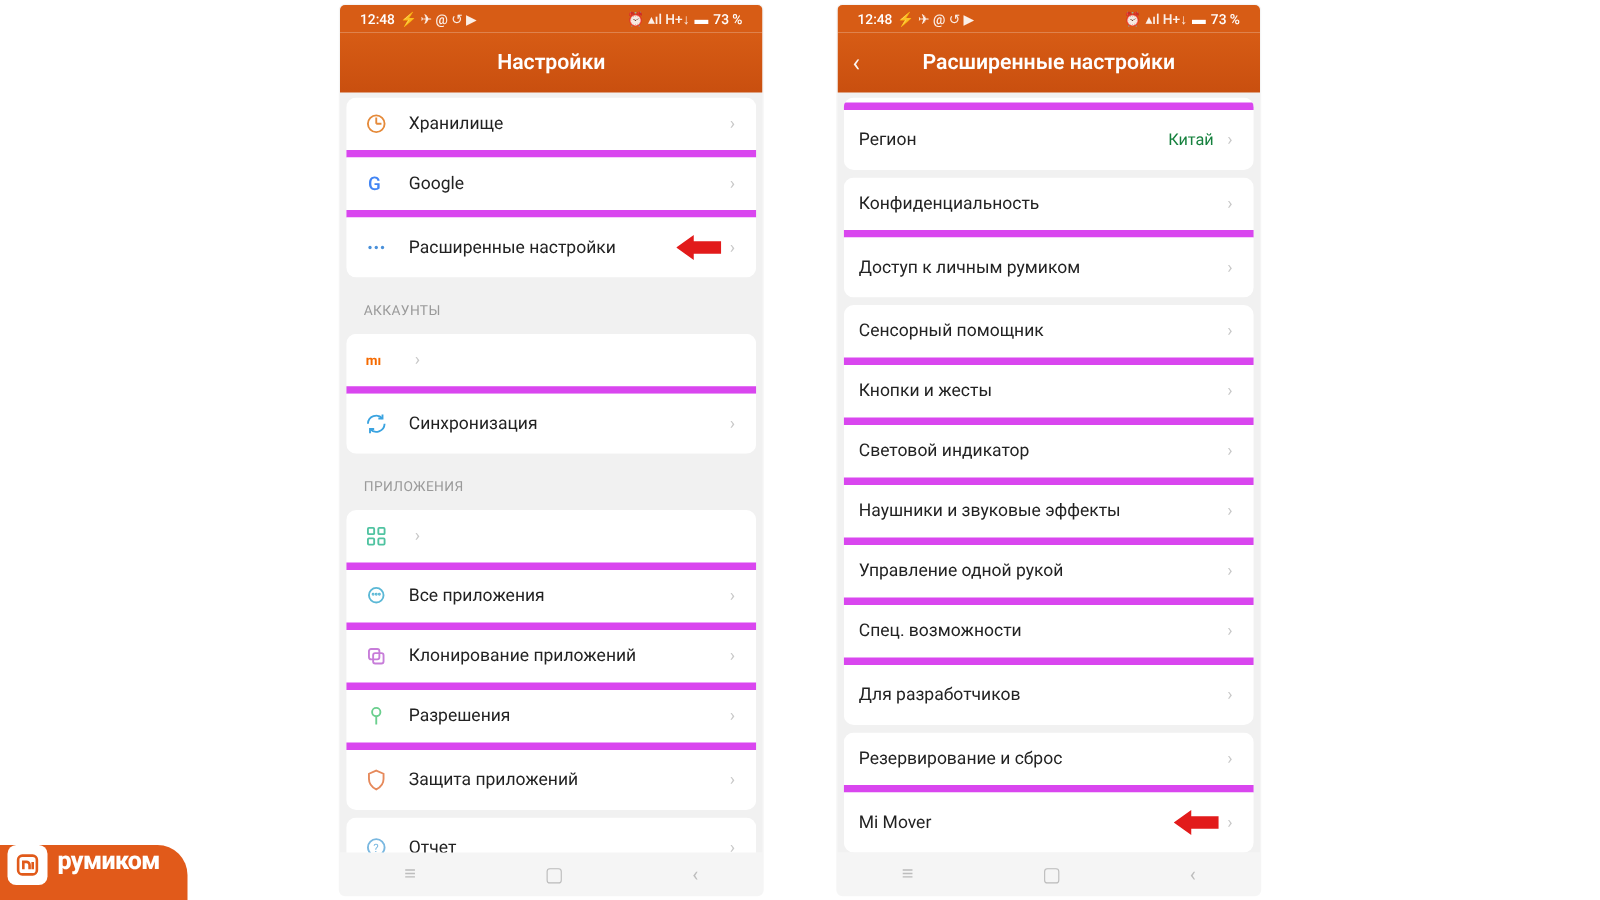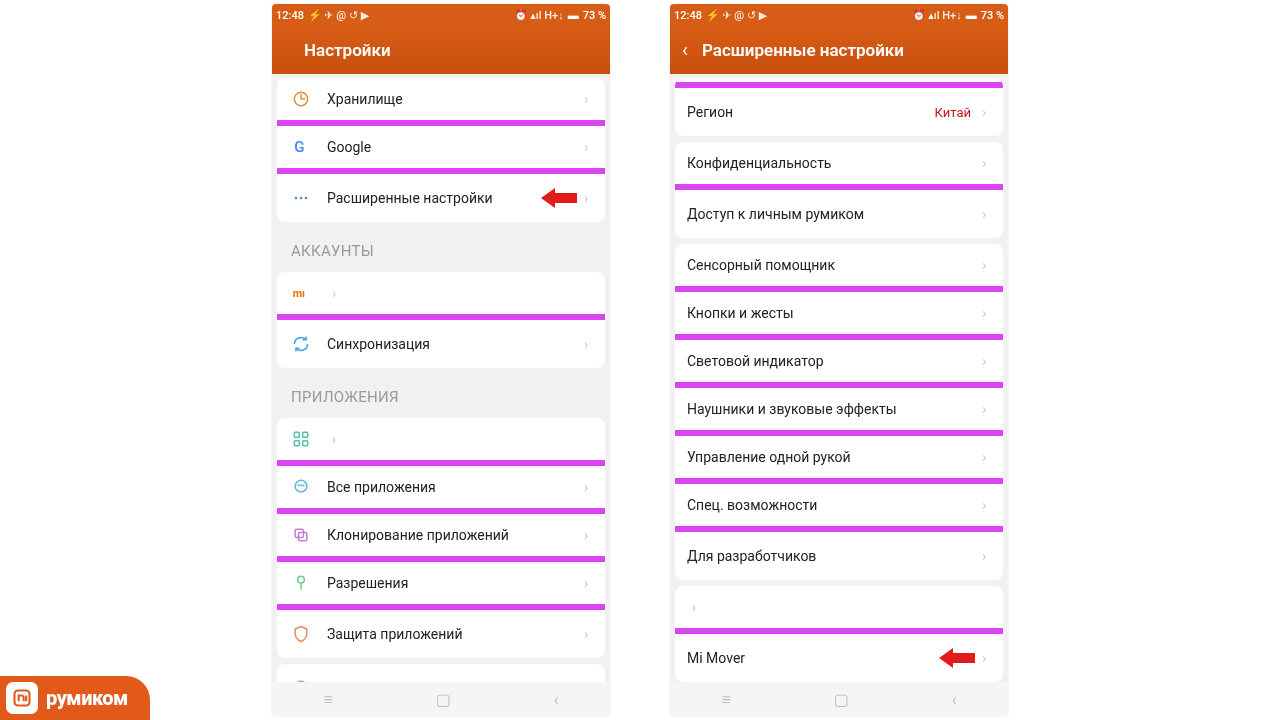--- a/index.html
+++ b/index.html
@@ -26,54 +26,54 @@
     display: flex;
     flex-direction: column;
     box-shadow: 0 0 0 1px rgba(0,0,0,0.04);
   }
   .statusbar {
     background: #d75c15;
     height: 22px;
     display: flex;
     align-items: center;
     justify-content: space-between;
-    padding: 0 4px;
+    padding: 0 16px;
     color: #fff;
     font-size: 11px;
     font-weight: 500;
   }
   .statusbar .left, .statusbar .right { display: flex; align-items: center; gap: 4px; }
   .header {
     background: linear-gradient(180deg, #d75c15 0%, #c94f0f 100%);
     height: 48px;
     display: flex;
     align-items: center;
+    justify-content: center;
     position: relative;
     color: #fff;
     font-size: 17px;
     font-weight: 600;
-    padding-left: 32px;
   }
   .header .back {
     position: absolute;
     left: 12px;
     top: 50%;
     transform: translateY(-50%);
     font-size: 20px;
     font-weight: 400;
     opacity: 0.95;
   }
   .content {
     flex: 1;
     overflow: hidden;
     background: #f1f1f1;
     padding: 0 5px;
   }
   .section-label {
-    font-size: 15px;
+    font-size: 11px;
     color: #9a9a9a;
     letter-spacing: 0.3px;
     padding: 14px 10px 6px 14px;
     text-transform: uppercase;
   }
   .group {
     background: transparent;
     border-radius: 8px;
     overflow: hidden;
     margin-top: 6px;
@@ -99,21 +99,21 @@
     justify-content: center;
     flex-shrink: 0;
   }
   .row .label {
     flex: 1;
     font-size: 14px;
     color: #222;
   }
   .row .value {
     font-size: 13px;
-    color: #b91c1c;
+    color: #15803d;
     margin-right: 6px;
   }
   .row .chev {
     color: #c8c8c8;
     font-size: 14px;
     width: 14px;
     text-align: center;
   }
   .navbar {
     height: 34px;
@@ -131,21 +131,21 @@
     height: 20px;
     pointer-events: none;
   }
   .arrow svg { width: 100%; height: 100%; }
   
   .logo-wrap {
     position: absolute;
     left: 0;
     bottom: 0;
     display: flex;
-    align-items: center;
+    align-items: flex-start;
     height: 44px;
     background: #e15a1a;
     border-top-right-radius: 24px;
     padding: 0 22px 0 6px;
     color: #fff;
     font-weight: 800;
     font-size: 20px;
     letter-spacing: -0.5px;
   }
   .logo-sq {
@@ -384,20 +384,21 @@
           <span class="chev">›</span>
         </div>
         <div class="row">
           <span class="label">Для разработчиков</span>
           <span class="chev">›</span>
         </div>
       </div>
 
       <div class="group">
         <div class="row">
+          <span class="label">Резервирование и сброс</span>
           <span class="chev">›</span>
         </div>
         <div class="row">
           <span class="label">Mi Mover</span>
           <span class="chev">›</span>
           <span class="arrow" style="right:28px; top:14px;">
             <svg viewBox="0 0 36 20">
                 <polygon points="0,10 14,0 14,5 36,5 36,15 14,15 14,20" fill="#e21b1b"></polygon>
               </svg>
           </span>

